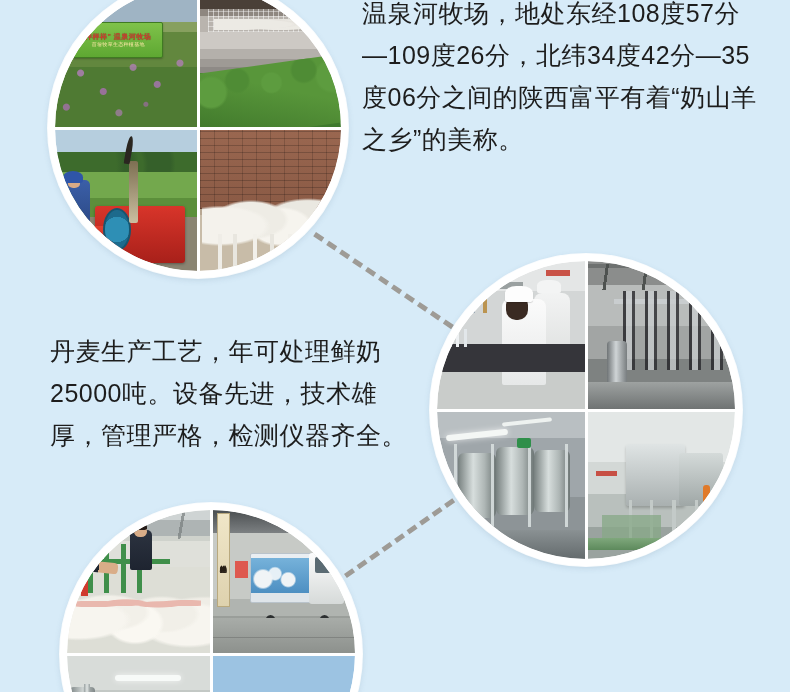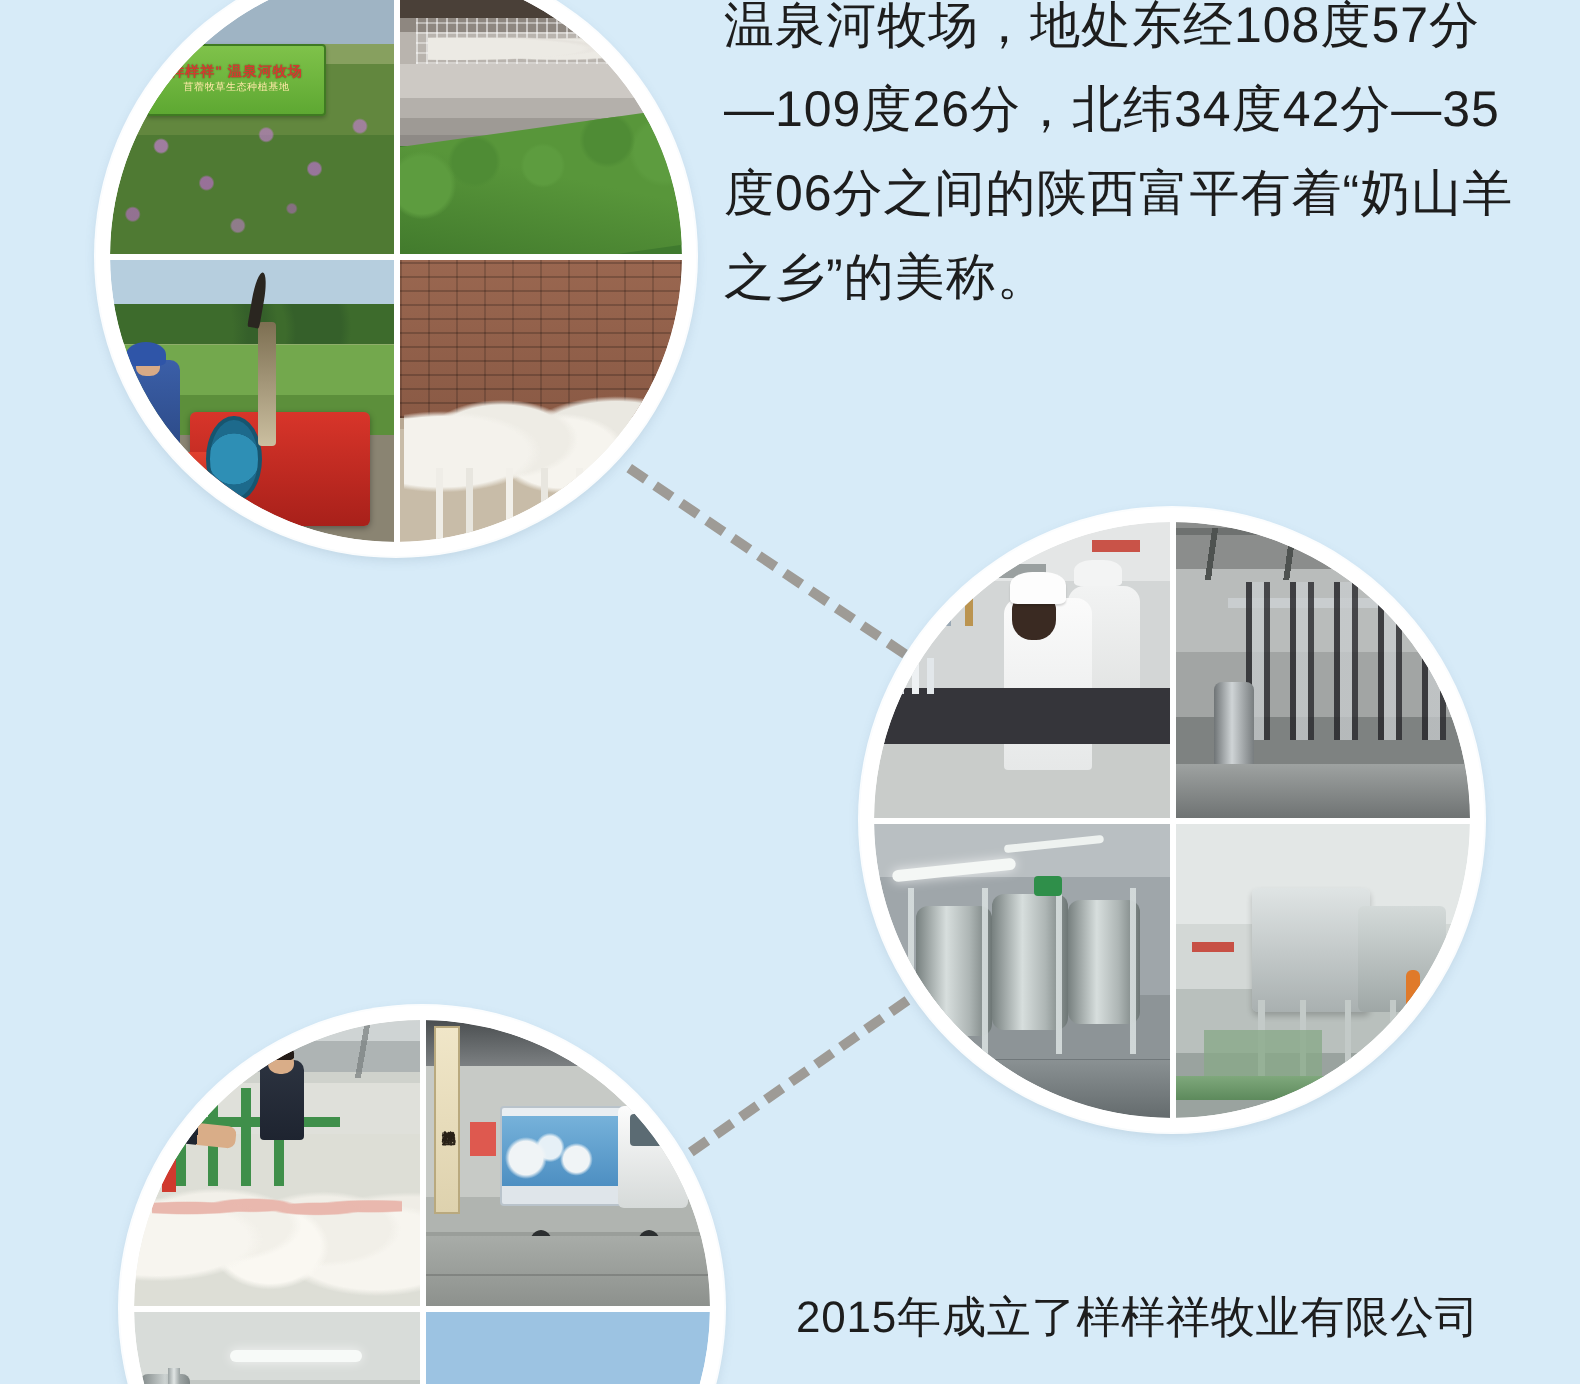--- a/index.html
+++ b/index.html
@@ -534,17 +534,17 @@
         <div class="v1"></div>
 
       </div>
       <div class="cell ph-sky"></div>
     </div>
     <div class="ring"></div>
   </div>
 
   <div class="txt" id="text-top">温泉河牧场，地处东经108度57分—109度26分，北纬34度42分—35度06分之间的陕西富平有着“奶山羊之乡”的美称。</div>
 
-
-
-  <div class="txt-line" id="text-b2">2015年成立了样样祥牧业有限公司</div>
+  <div class="txt" id="text-mid">丹麦生产工艺，年可处理鲜奶25000吨。设备先进，技术雄厚，管理严格，检测仪器齐全。</div>
+
+
 
 </div>
 
 </body></html>

